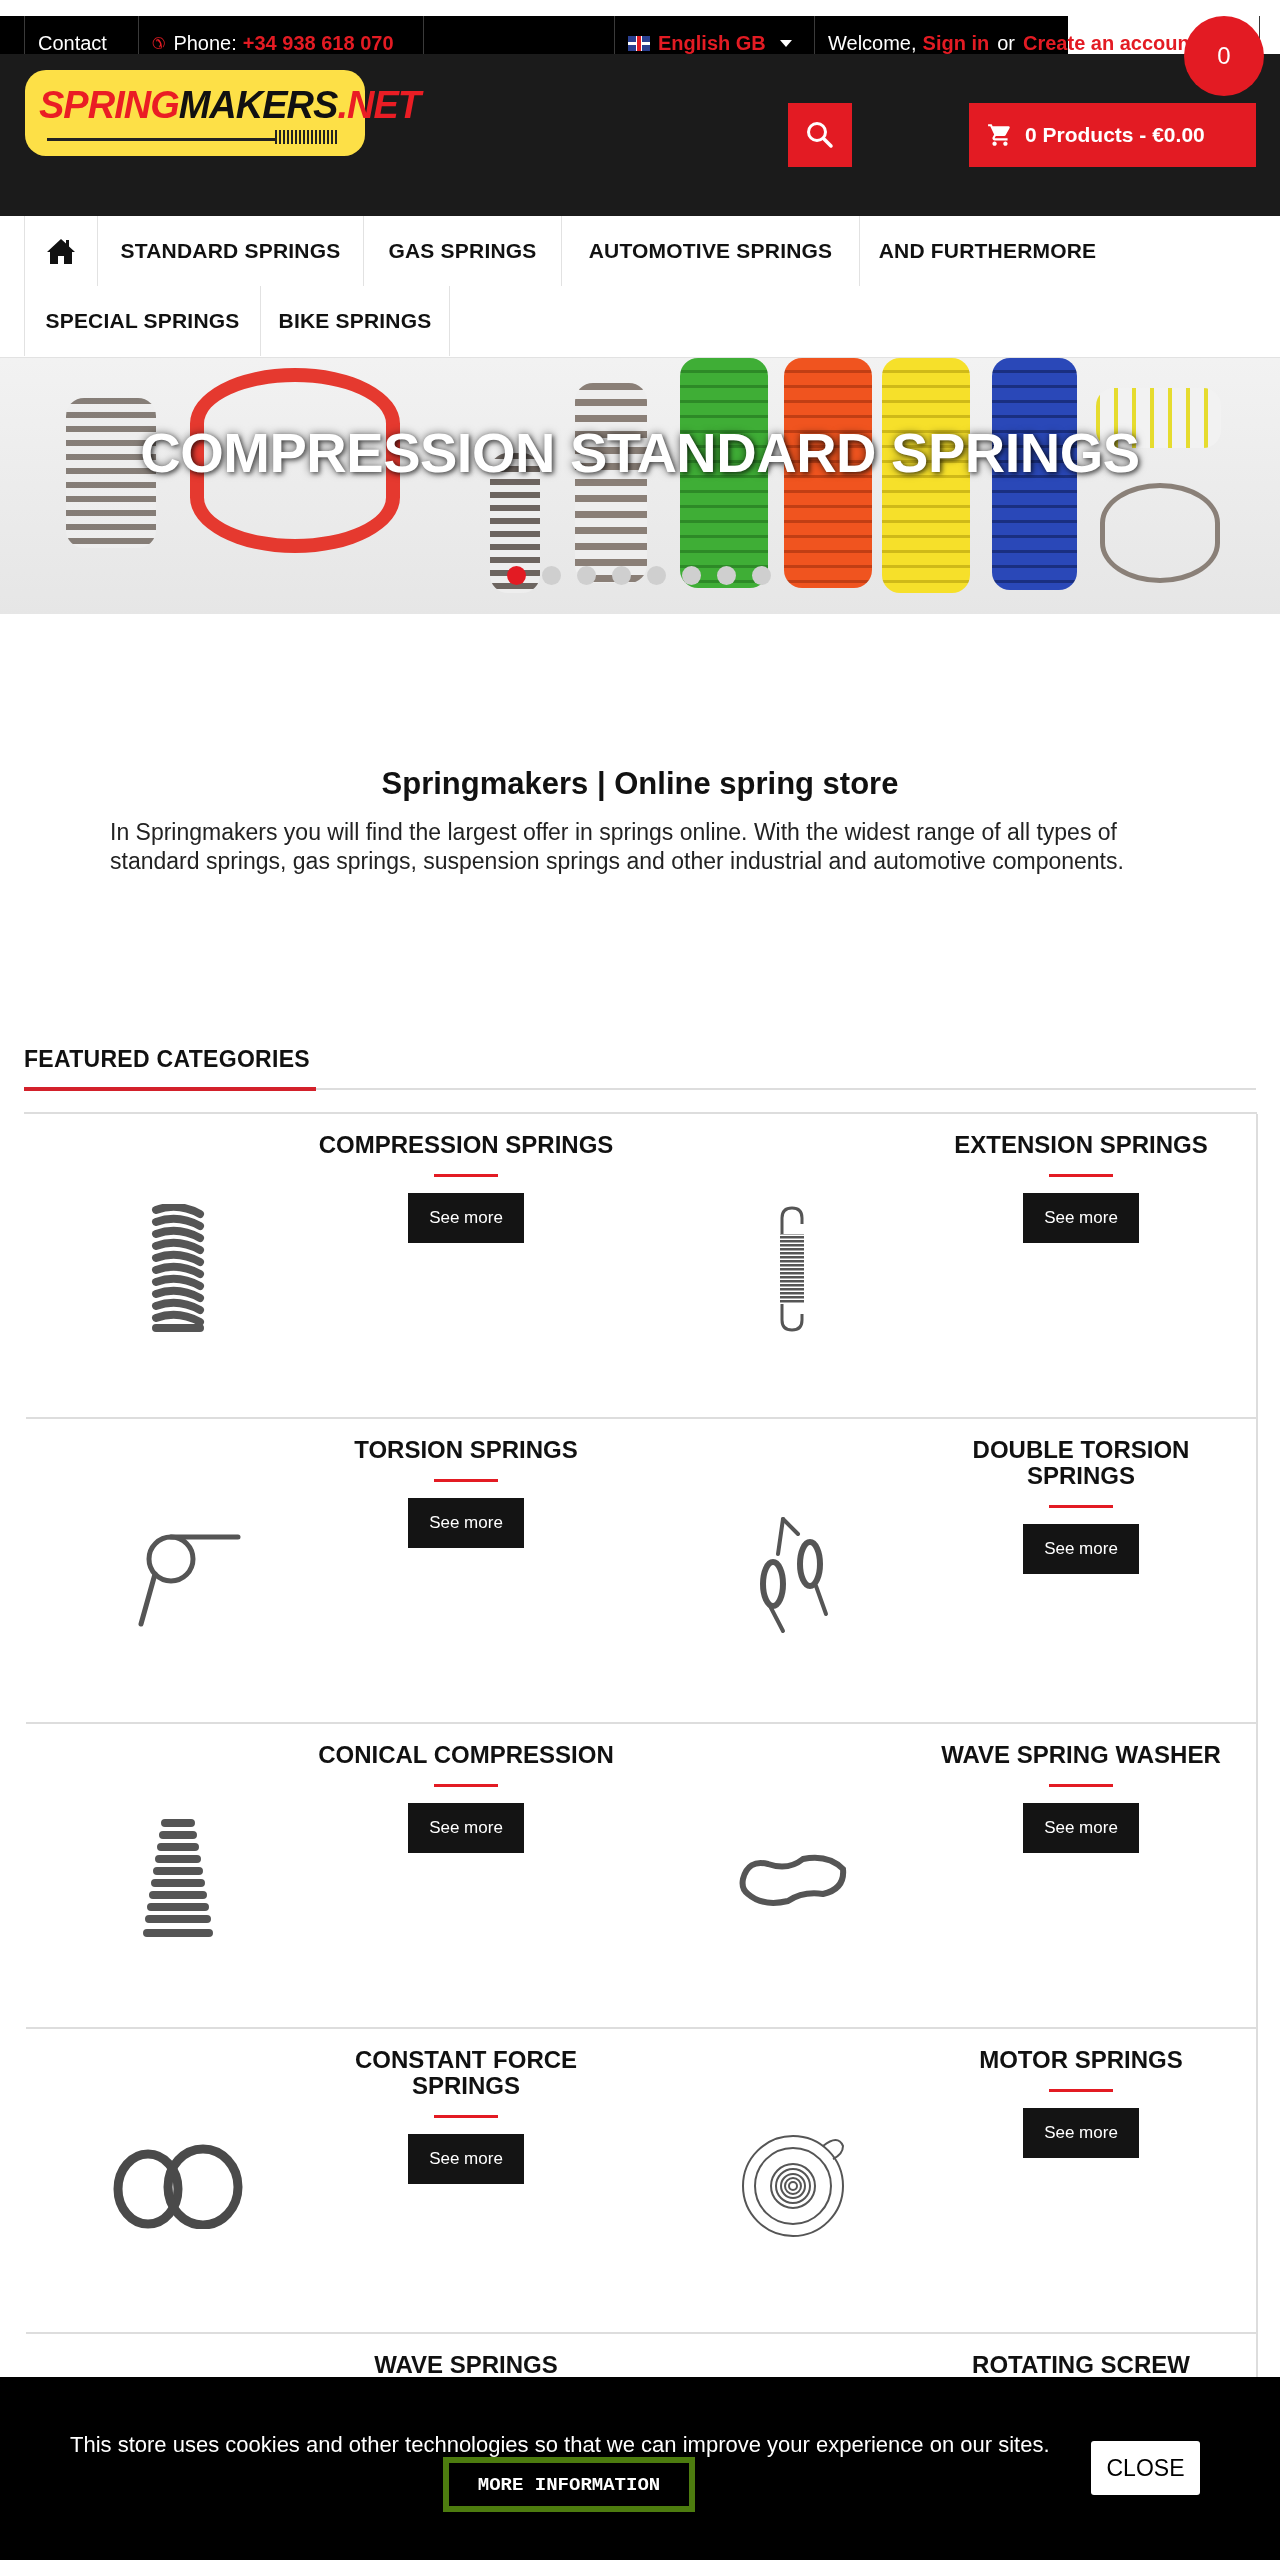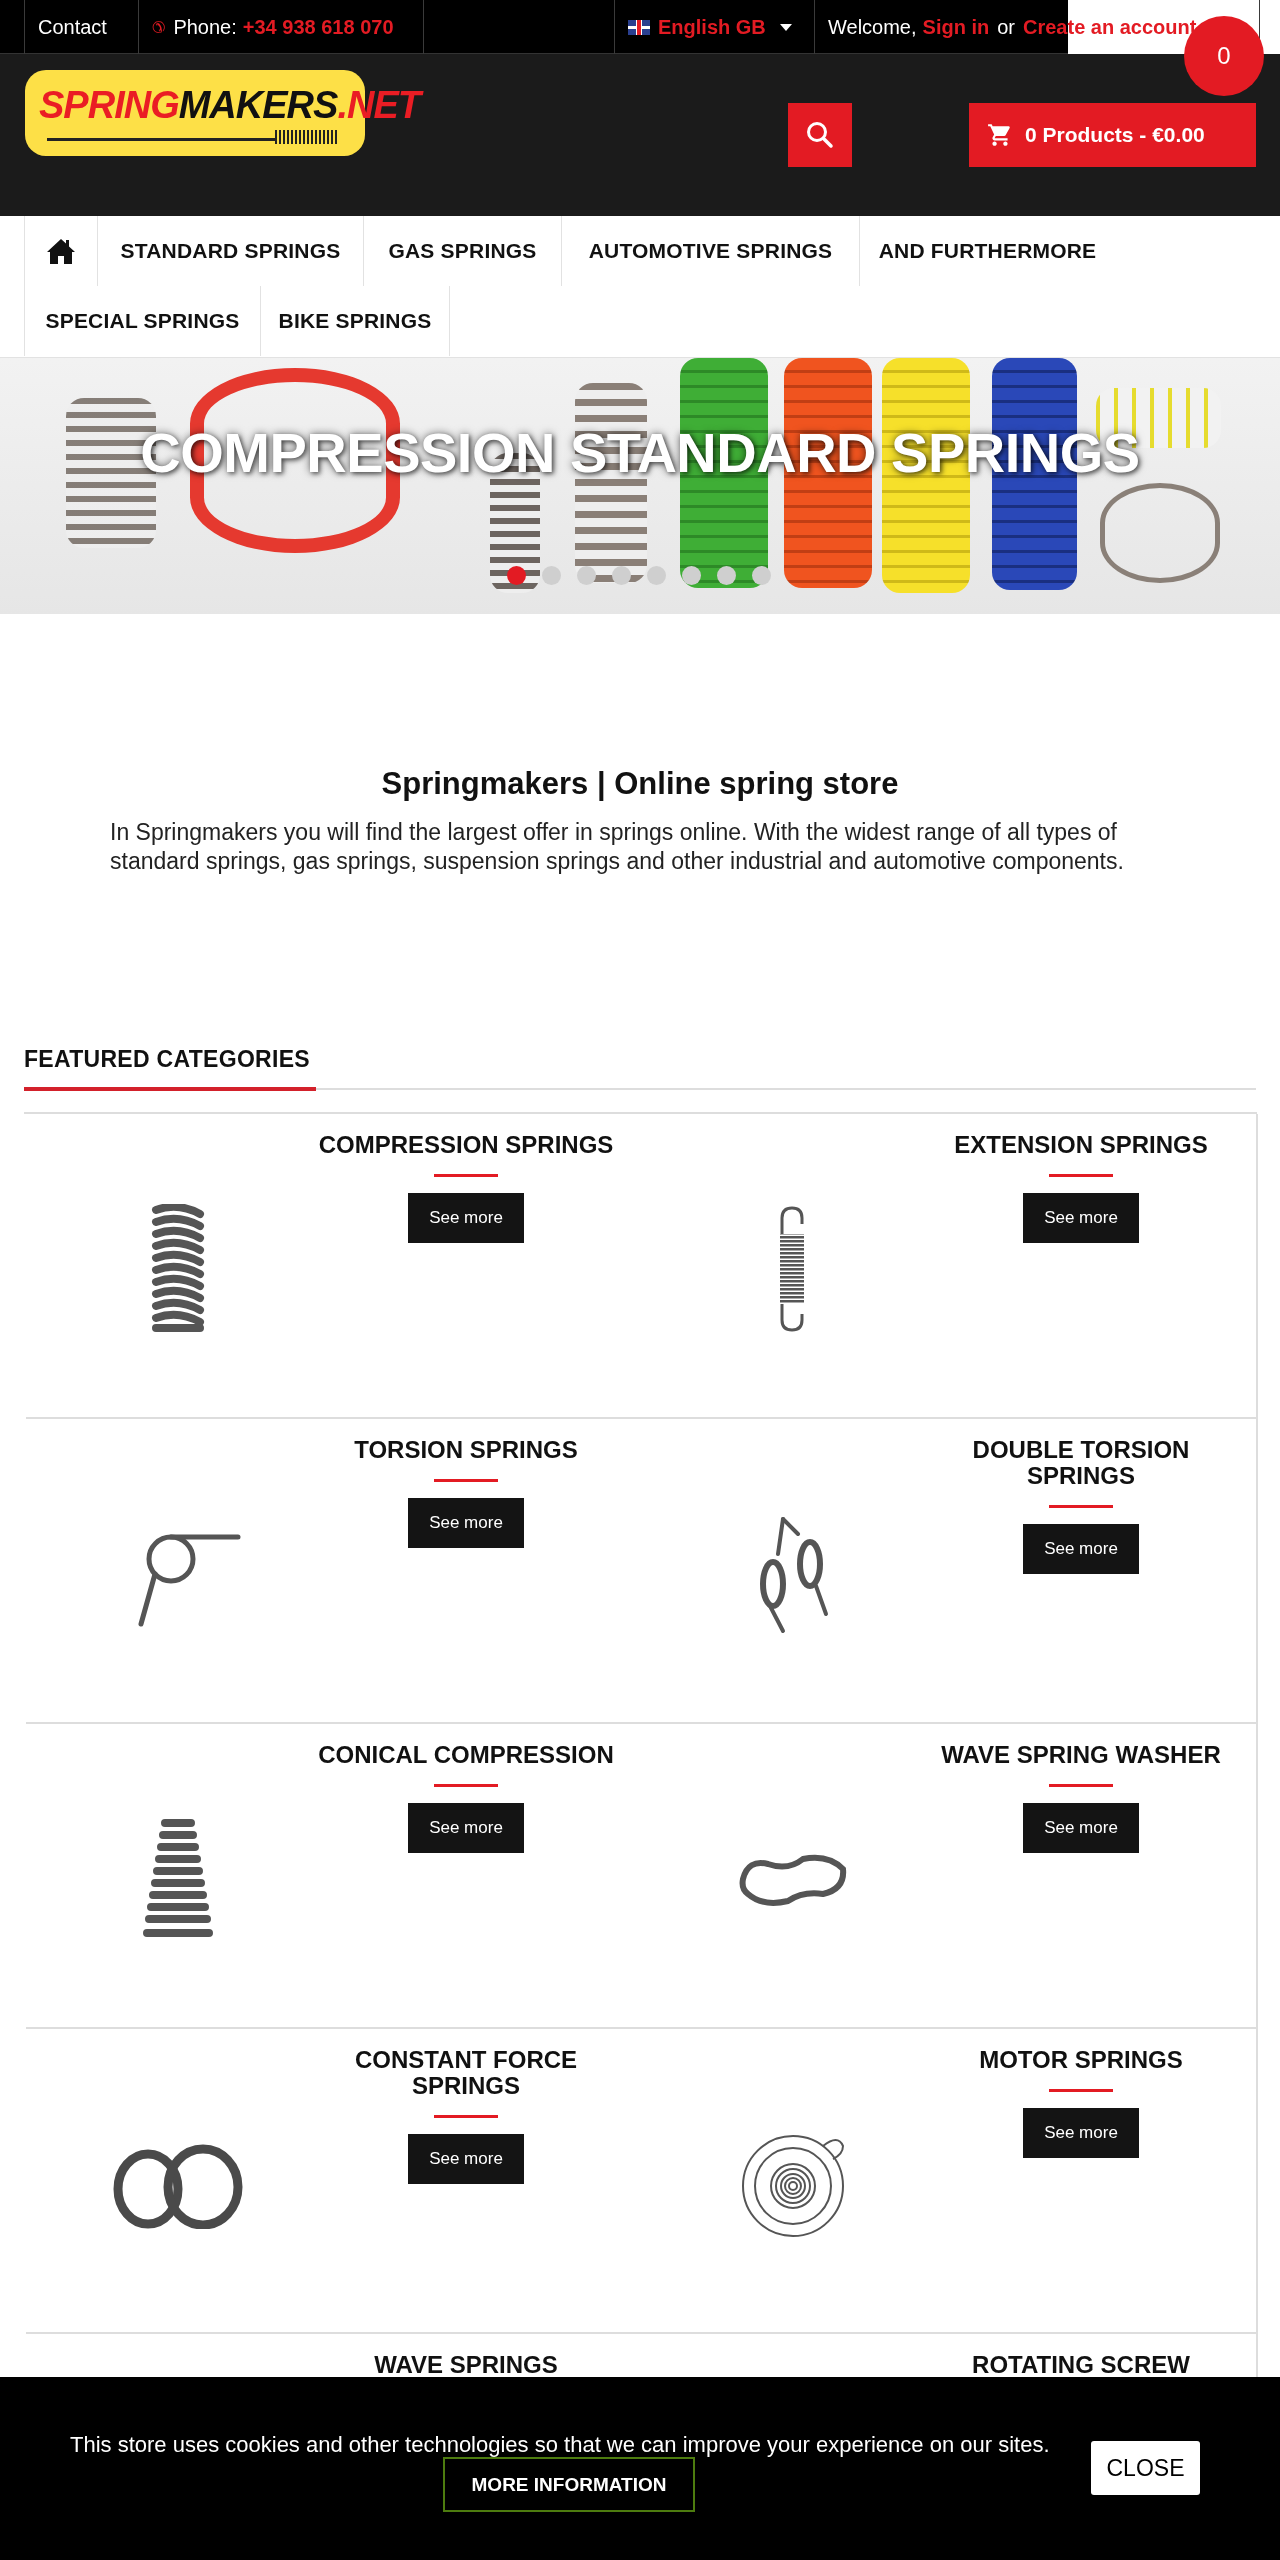--- a/index.html
+++ b/index.html
@@ -1,20 +1,20 @@
 <!DOCTYPE html>
 <html><head>
   <meta charset="utf-8">
   <style>
     * { box-sizing: border-box; margin: 0; padding: 0; }
     html, body { width: 1280px; height: 2560px; overflow: hidden; background: #fff; }
     body { font-family: "Liberation Sans", "DejaVu Sans", sans-serif; color: #111; position: relative; }
 
     
-    .topbar { position: absolute; left: 0; top: 0; width: 1068px; height: 54px; background: #000; border-bottom: 1px solid #333; }
+    .topbar { position: absolute; left: 0; top: 16px; width: 1068px; height: 54px; background: #000; border-bottom: 1px solid #333; }
     .topbar .cell { position: absolute; top: 0; height: 54px; display: flex; align-items: center; border-left: 1px solid #3a3a3a; color: #fff; font-size: 20px; padding: 0 13px; white-space: nowrap; }
     .topbar .cell.last { border-right: 1px solid #3a3a3a; }
     .red { color: #e31b23; font-weight: bold; }
     .topbar .phone-icon { color: #e31b23; font-size: 16px; margin-right: 8px; display: inline-block; transform: scaleX(-1); }
     .flag { width: 22px; height: 15px; display: inline-block; margin-right: 8px; position: relative; background: #2a3f8f; overflow: hidden; }
     .flag::before { content: ""; position: absolute; left: 0; top: 6px; width: 22px; height: 3px; background: #fff; }
     .flag::after { content: ""; position: absolute; left: 9px; top: 0; width: 4px; height: 15px; background: #e31b23; box-shadow: 0 0 0 1px #fff; }
     .caret { display: inline-block; width: 0; height: 0; border-left: 6px solid transparent; border-right: 6px solid transparent; border-top: 7px solid #fff; margin-left: 14px; }
 
     
@@ -58,21 +58,21 @@
     .card { position: absolute; width: 617px; height: 305px; border-right: 2px solid #ddd; border-bottom: 2px solid #ddd; background: #fff; }
     .card .img { position: absolute; left: 22px; top: 90px; width: 260px; height: 130px; display: flex; align-items: center; justify-content: center; }
     .card .info { position: absolute; left: 270px; top: 18px; width: 340px; text-align: center; }
     .card .name { font-size: 24px; font-weight: bold; color: #111; line-height: 26px; min-height: 26px; padding: 0 20px; }
     .card .bar { width: 64px; height: 3px; background: #e31b23; margin: 16px auto 16px; }
     .card .see { display: inline-block; background: #141414; color: #fff; font-size: 17px; padding: 15px 21px; }
 
     
     .cookie { position: absolute; left: 0; top: 2377px; width: 1280px; height: 183px; background: #000; z-index: 10; }
     .cookie .msg { position: absolute; left: 70px; top: 55px; color: #fff; font-size: 22px; font-family: "Liberation Sans", sans-serif; }
-    .cookie .more { position: absolute; left: 443px; top: 80px; width: 252px; height: 55px; border: 2px solid #4d7c0f; color: #fff; font-size: 19px; font-weight: bold; display: flex; align-items: center; justify-content: center; }
+    .cookie .more { position: absolute; left: 443px; top: 80px; width: 252px; height: 55px; border: 6px solid #4d7c0f; color: #fff; font-size: 19px; font-weight: bold; display: flex; align-items: center; justify-content: center; font-family: Liberation Mono, monospace; }
     .cookie .close { position: absolute; left: 1091px; top: 64px; width: 109px; height: 54px; background: #fff; color: #000; font-size: 23px; display: flex; align-items: center; justify-content: center; border-radius: 3px; }
   </style>
 </head>
 <body>
 
 <div class="topbar">
   <div class="cell" style="left:24px;width:114px;">
     <span>Contact</span>
   </div>
   <div class="cell last" style="left:138px;width:286px;">

